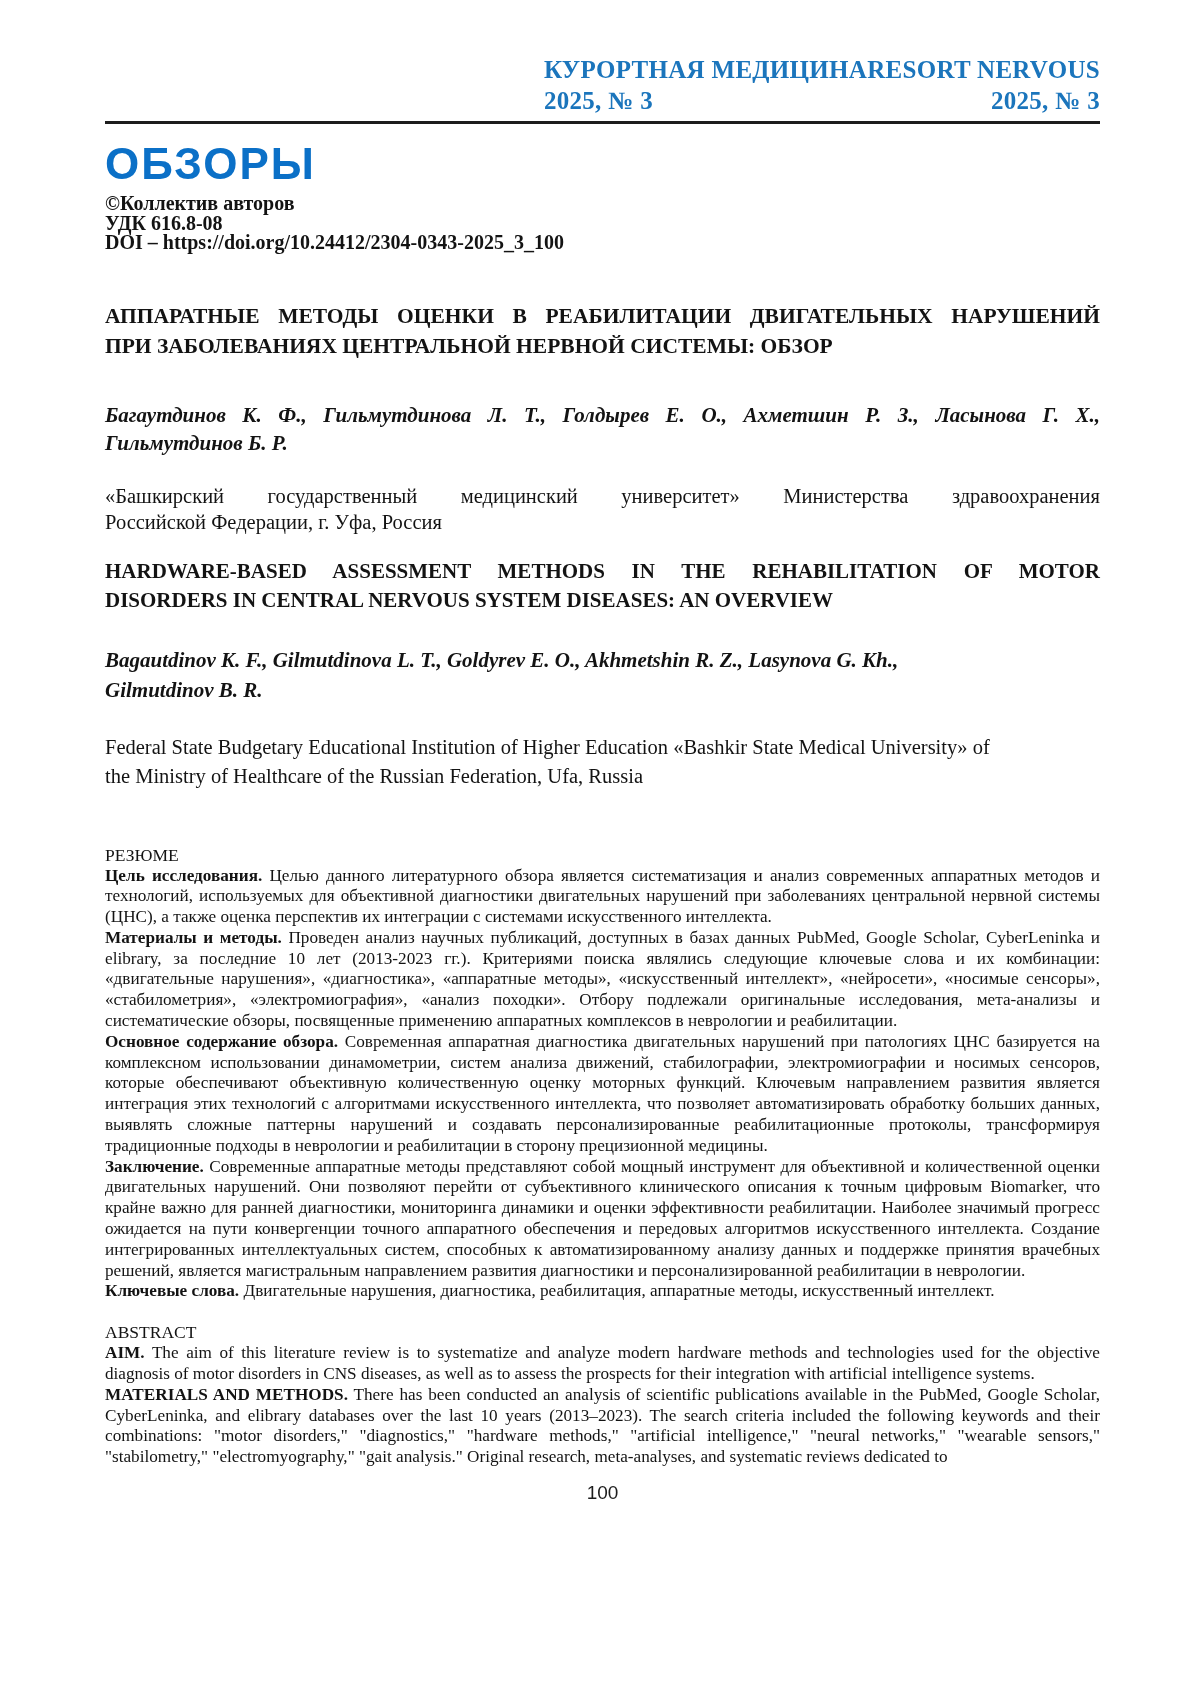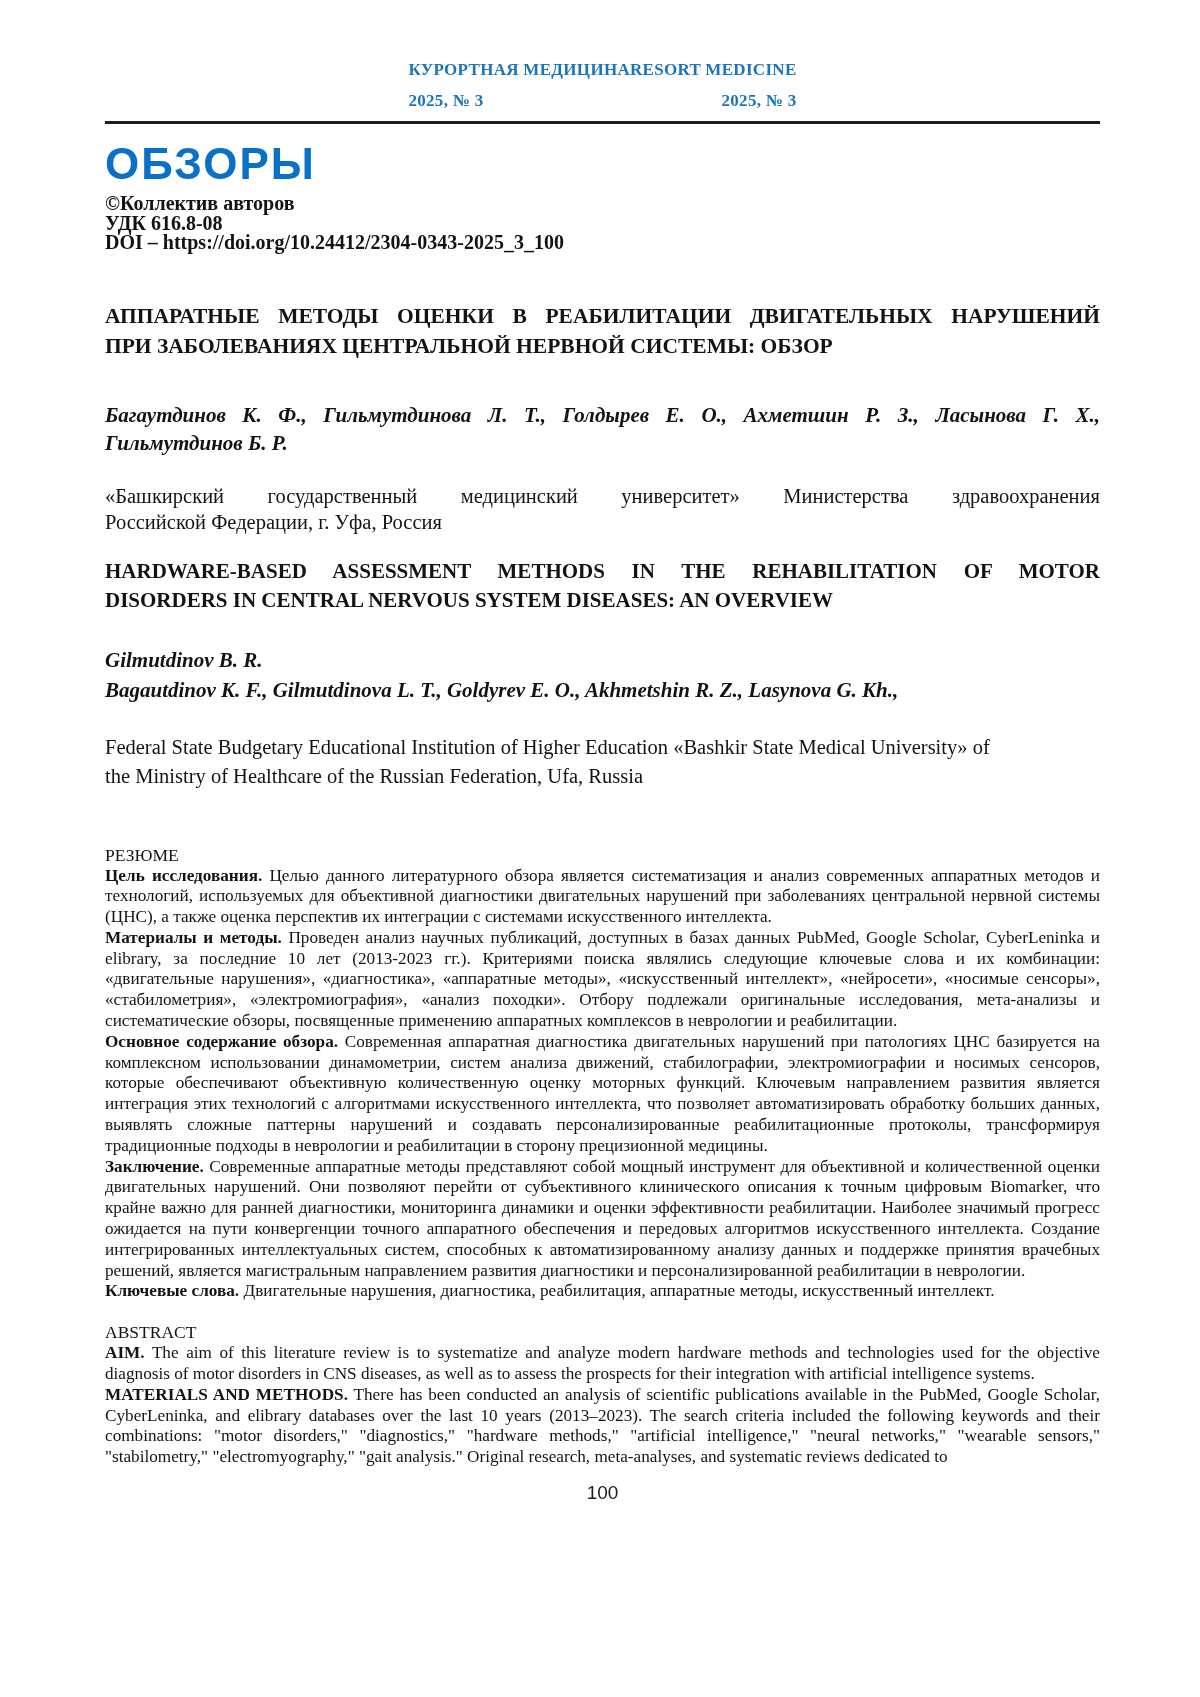--- a/index.html
+++ b/index.html
@@ -13,24 +13,24 @@
     position:relative;
     width:1200px;
     height:1697px;
     overflow:hidden;
     padding:54px 100px 0 105px;
     background:#ffffff;
   }
   
   .journal-header {
     display:flex;
-    justify-content:center;
+    justify-content:flex-end;
     color:#1b75bc;
     font-weight:bold;
-    font-size:17px;
+    font-size:25px;
     line-height:31px;
     letter-spacing:0.3px;
   }
   .journal-header .hdr-right { text-align:right; }
   .header-rule {
     border-bottom:3px solid #1d1d1d;
     margin-top:5px;
   }
   
   .section-label {
@@ -116,21 +116,21 @@
 <body>
 
 <div class="doc">
 
   <div class="journal-header">
     <div class="hdr-left">
       <div>КУРОРТНАЯ МЕДИЦИНА</div>
       <div>2025, № 3</div>
     </div>
     <div class="hdr-right">
-      <div>RESORT MEDICINE</div>
+      <div>RESORT NERVOUS</div>
       <div>2025, № 3</div>
     </div>
   </div>
   <div class="header-rule"></div>
 
   <div class="section-label">ОБЗОРЫ</div>
 
   <div class="meta">
     <div>©Коллектив авторов</div>
     <div>УДК 616.8-08</div>
@@ -151,22 +151,22 @@
     <div class="line stretch">«Башкирский государственный медицинский университет» Министерства здравоохранения</div>
     <div class="line">Российской Федерации, г. Уфа, Россия</div>
   </div>
 
   <div class="title-en">
     <div class="line stretch">HARDWARE-BASED ASSESSMENT METHODS IN THE REHABILITATION OF MOTOR</div>
     <div class="line">DISORDERS IN CENTRAL NERVOUS SYSTEM DISEASES: AN OVERVIEW</div>
   </div>
 
   <div class="authors-en">
+    <div class="line">Bagautdinov K. F., Gilmutdinova L. T., Goldyrev E. O., Akhmetshin R. Z., Lasynova G. Kh.,</div>
     <div class="line">Gilmutdinov B. R.</div>
-    <div class="line">Bagautdinov K. F., Gilmutdinova L. T., Goldyrev E. O., Akhmetshin R. Z., Lasynova G. Kh.,</div>
   </div>
 
   <div class="affil-en">
     <div class="line">Federal State Budgetary Educational Institution of Higher Education «Bashkir State Medical University» of</div>
     <div class="line">the Ministry of Healthcare of the Russian Federation, Ufa, Russia</div>
   </div>
 
   <section class="resume abs-body">
     <div class="abs-heading">РЕЗЮМЕ</div>
     <p><span class="lead">Цель исследования.</span> <span>Целью данного литературного обзора является систематизация и анализ современных аппаратных методов и технологий, используемых для объективной диагностики двигательных нарушений при заболеваниях центральной нервной системы (ЦНС), а также оценка перспектив их интеграции с системами искусственного интеллекта.</span></p>

